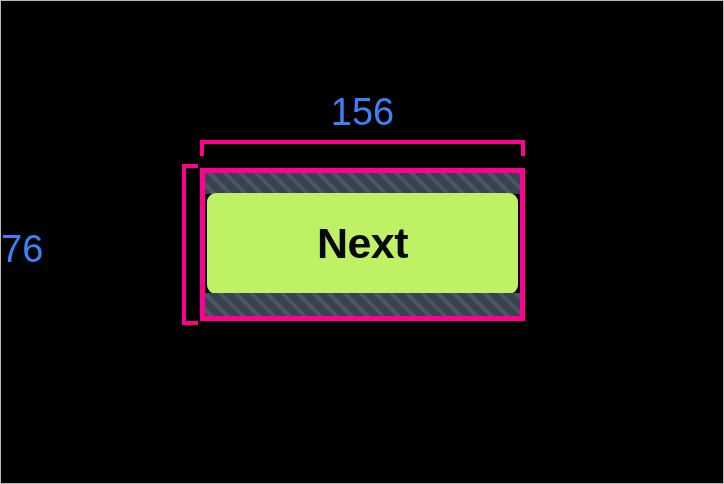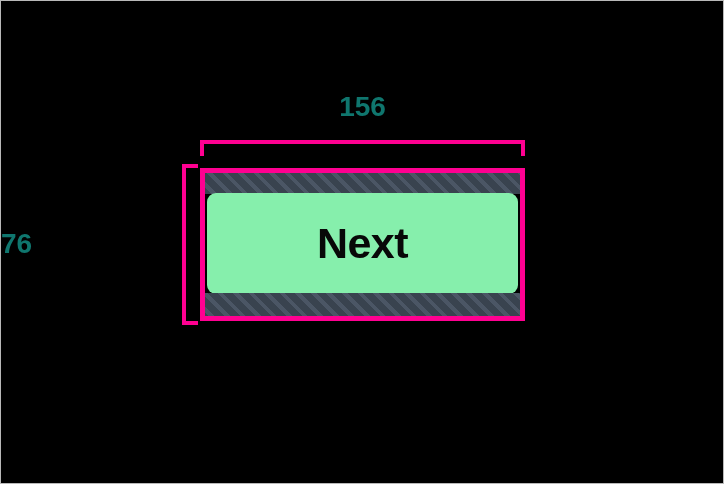--- a/index.html
+++ b/index.html
@@ -53,21 +53,21 @@
     bottom: 0px;
     height: 26px;
   }
 
   .blue-button {
     position: absolute;
     left: 5px;
     top: 23px;
     width: 311px;
     height: 101px;
-    background: #86efac;
+    background: #bef264;
     border-radius: 9px;
     display: flex;
     align-items: center;
     justify-content: center;
   }
 
   .blue-button-label {
     font-family: "Liberation Sans", sans-serif;
     font-size: 43px;
     font-weight: bold;
@@ -111,24 +111,24 @@
     width: 16px;
     height: 161px;
     border-left: 4px solid #ff0091;
     border-top: 4px solid #ff0091;
     border-bottom: 4px solid #ff0091;
     box-sizing: border-box;
   }
 
   .dim-label {
     position: absolute;
-    color: #0f766e;
+    color: #3b82f6;
     font-family: "Liberation Sans", sans-serif;
-    font-size: 28px;
-    font-weight: bold;
+    font-size: 38px;
+    font-weight: normal;
     line-height: 1;
     white-space: nowrap;
     user-select: none;
   }
 
   .dim-label-width {
     left: 199px;
     top: 92px;
     width: 325px;
     text-align: center;

